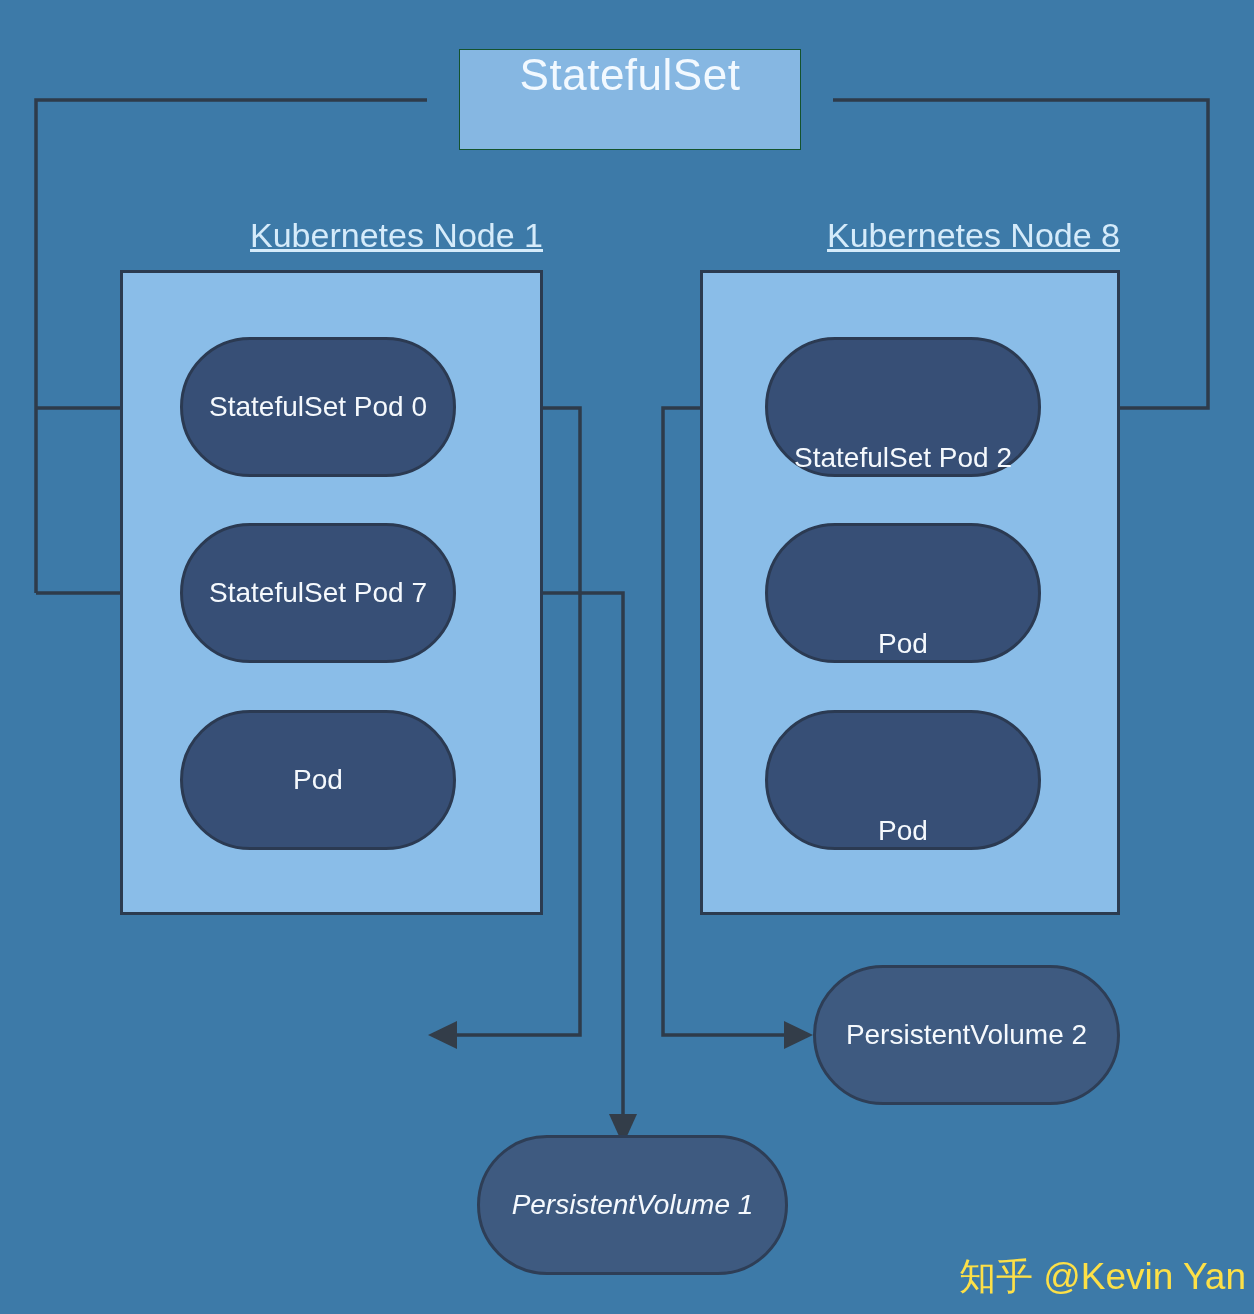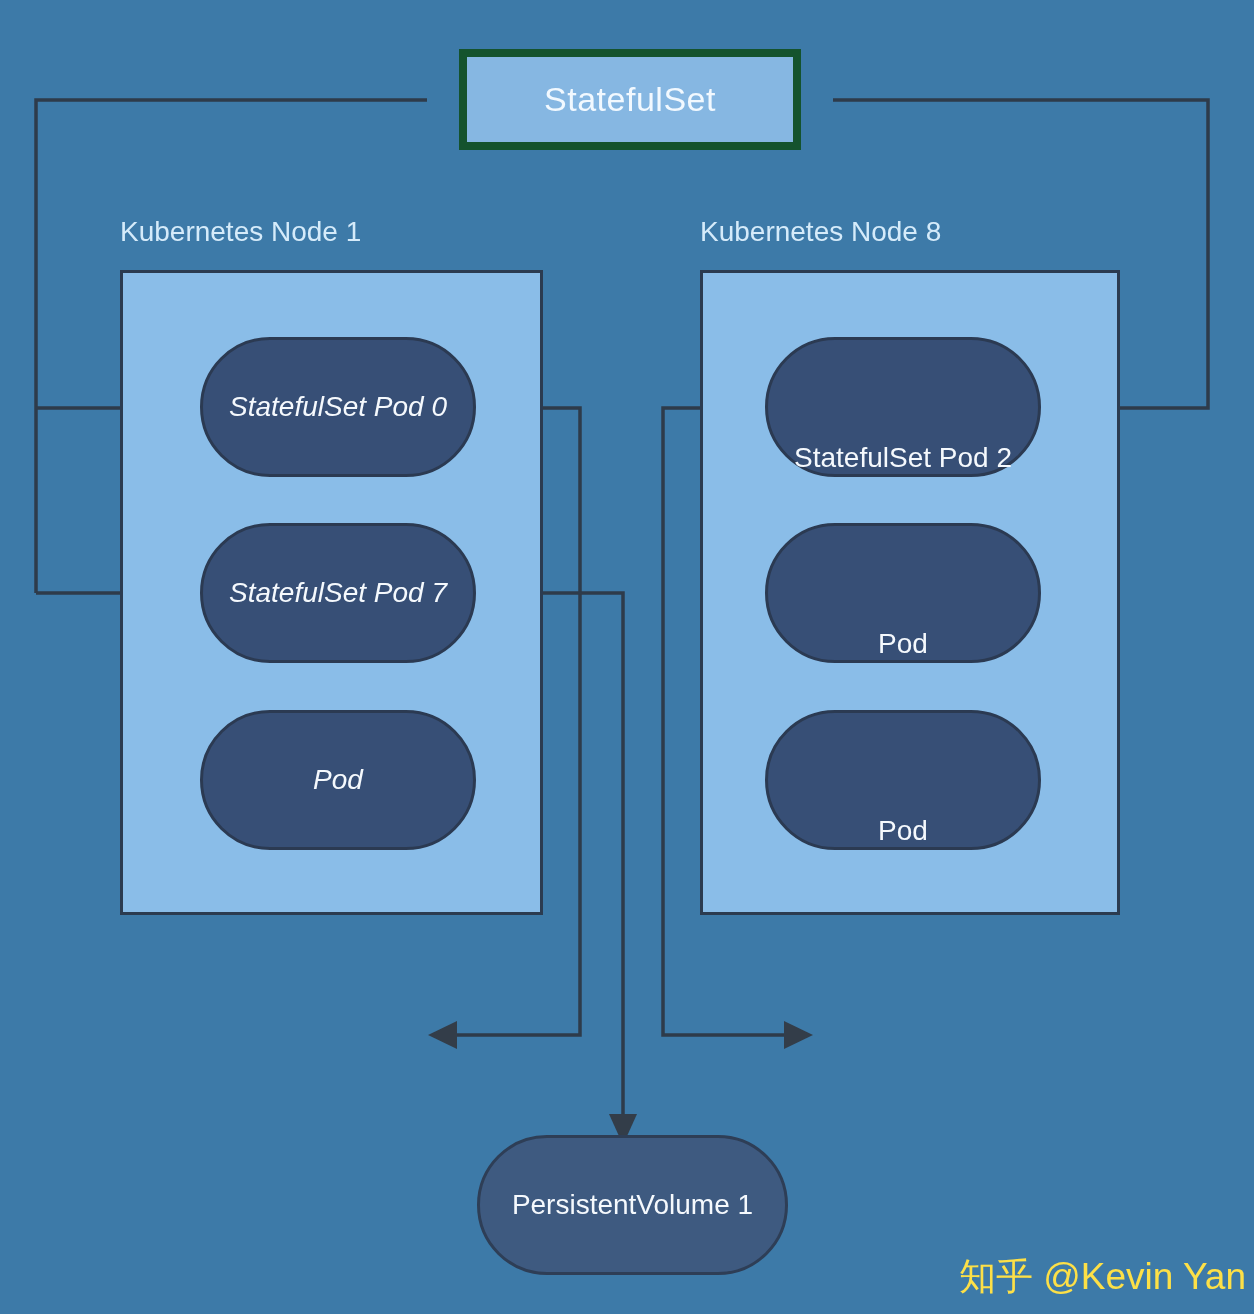--- a/index.html
+++ b/index.html
@@ -15,35 +15,36 @@
     overflow: hidden;
     font-family: "Liberation Sans", sans-serif;
   }
   .abs { position: absolute; }
 
   
   .ss-box {
     left: 459px; top: 49px;
     width: 342px; height: 101px;
     background: #86b7e2;
-    border: 8px solid #14532d;
+    border: 1px solid #14532d;
     box-sizing: border-box;
-    display: flex; align-items: center; justify-content: center;
-    font-size: 34px;
+    display: flex; align-items: flex-start; justify-content: center;
+    font-size: 44px;
     color: #f2f9ff;
     letter-spacing: 0.5px;
   }
 
   
   .node-label {
     top: 216px;
     height: 34px;
-    text-align: left;
-    font-size: 28px;
+    text-align: right;
+    font-size: 34px;
     color: #d5ebfa;
+    text-decoration: underline;
   }
   .node-label.n1 { left: 120px; width: 423px; }
   .node-label.n2 { left: 700px; width: 420px; }
 
   
   .node-box {
     top: 270px;
     height: 645px;
     background: #8abde8;
     border: 3px solid #2b3b50;
@@ -56,39 +57,39 @@
   .pod {
     width: 276px; height: 140px;
     background: #374f76;
     border: 3px solid #2b3a52;
     box-sizing: border-box;
     border-radius: 70px;
     display: flex; align-items: center; justify-content: center;
     font-size: 28px;
     color: #f5f9fd;
   }
-  .pod.c1 { left: 200px; font-style: italic; }
+  .pod.c1 { left: 180px; }
   .pod.c2 { left: 765px; align-items: flex-end; }
   .row0 { top: 337px; }
   .row1 { top: 523px; }
   .row2 { top: 710px; }
 
   
   .pv {
     height: 140px;
     background: #3e5a80;
     border: 3px solid #2e3e56;
     box-sizing: border-box;
     border-radius: 70px;
     display: flex; align-items: center; justify-content: center;
     font-size: 28px;
     color: #f5f9fd;
   }
   .pv.v0 { left: 118px; top: 965px; width: 307px; }
-  .pv.v1 { left: 477px; top: 1135px; width: 311px; }
+  .pv.v1 { left: 477px; top: 1135px; width: 311px; font-style: italic; }
   .pv.v2 { left: 813px; top: 965px; width: 307px; }
 
   
   #edges {
     left: 0; top: 0;
     width: 1254px; height: 1314px;
     pointer-events: none;
   }
   #edges polyline {
     fill: none;
@@ -166,16 +167,19 @@
   <div class="abs pod c2 row1">
     <span>Pod</span>
   </div>
   <div class="abs pod c2 row2">
     <span>Pod</span>
   </div>
 
   <div class="abs pv v1">
     <span>PersistentVolume 1</span>
   </div>
+  <div class="abs pv v2">
+    <span>PersistentVolume 2</span>
+  </div>
 
   <div class="abs watermark">知乎 @Kevin Yan</div>
 
 </div>
 
 </body></html>

